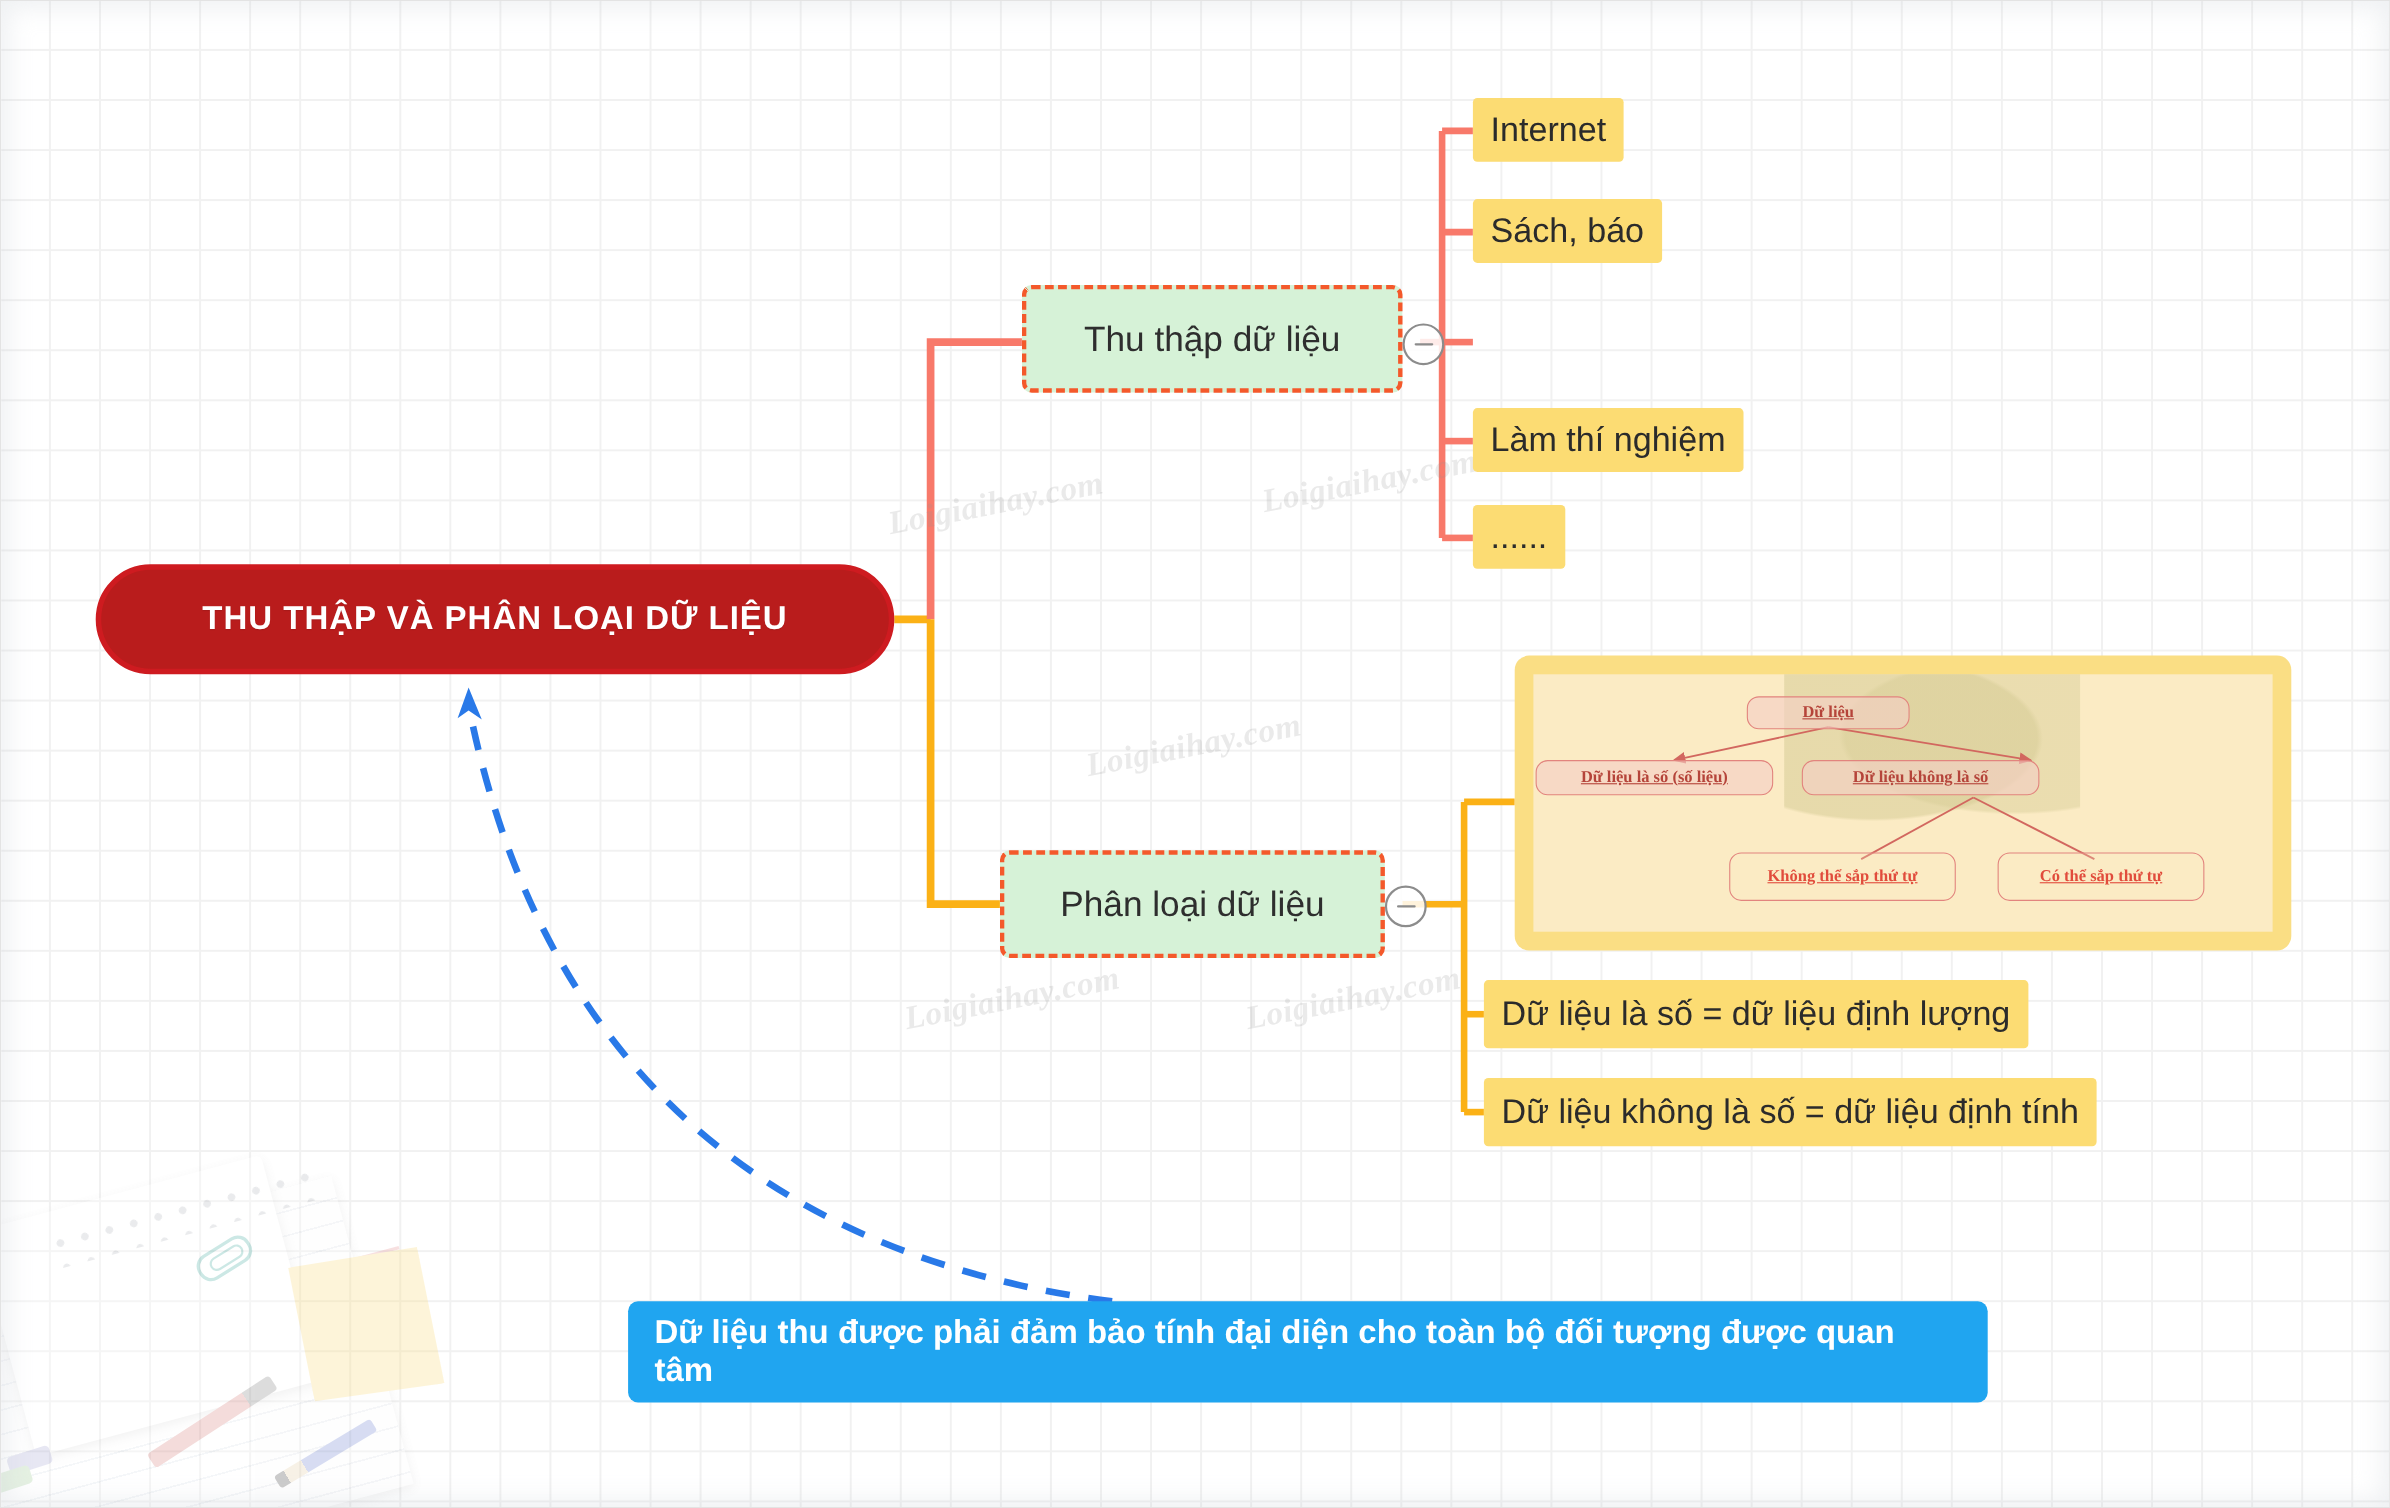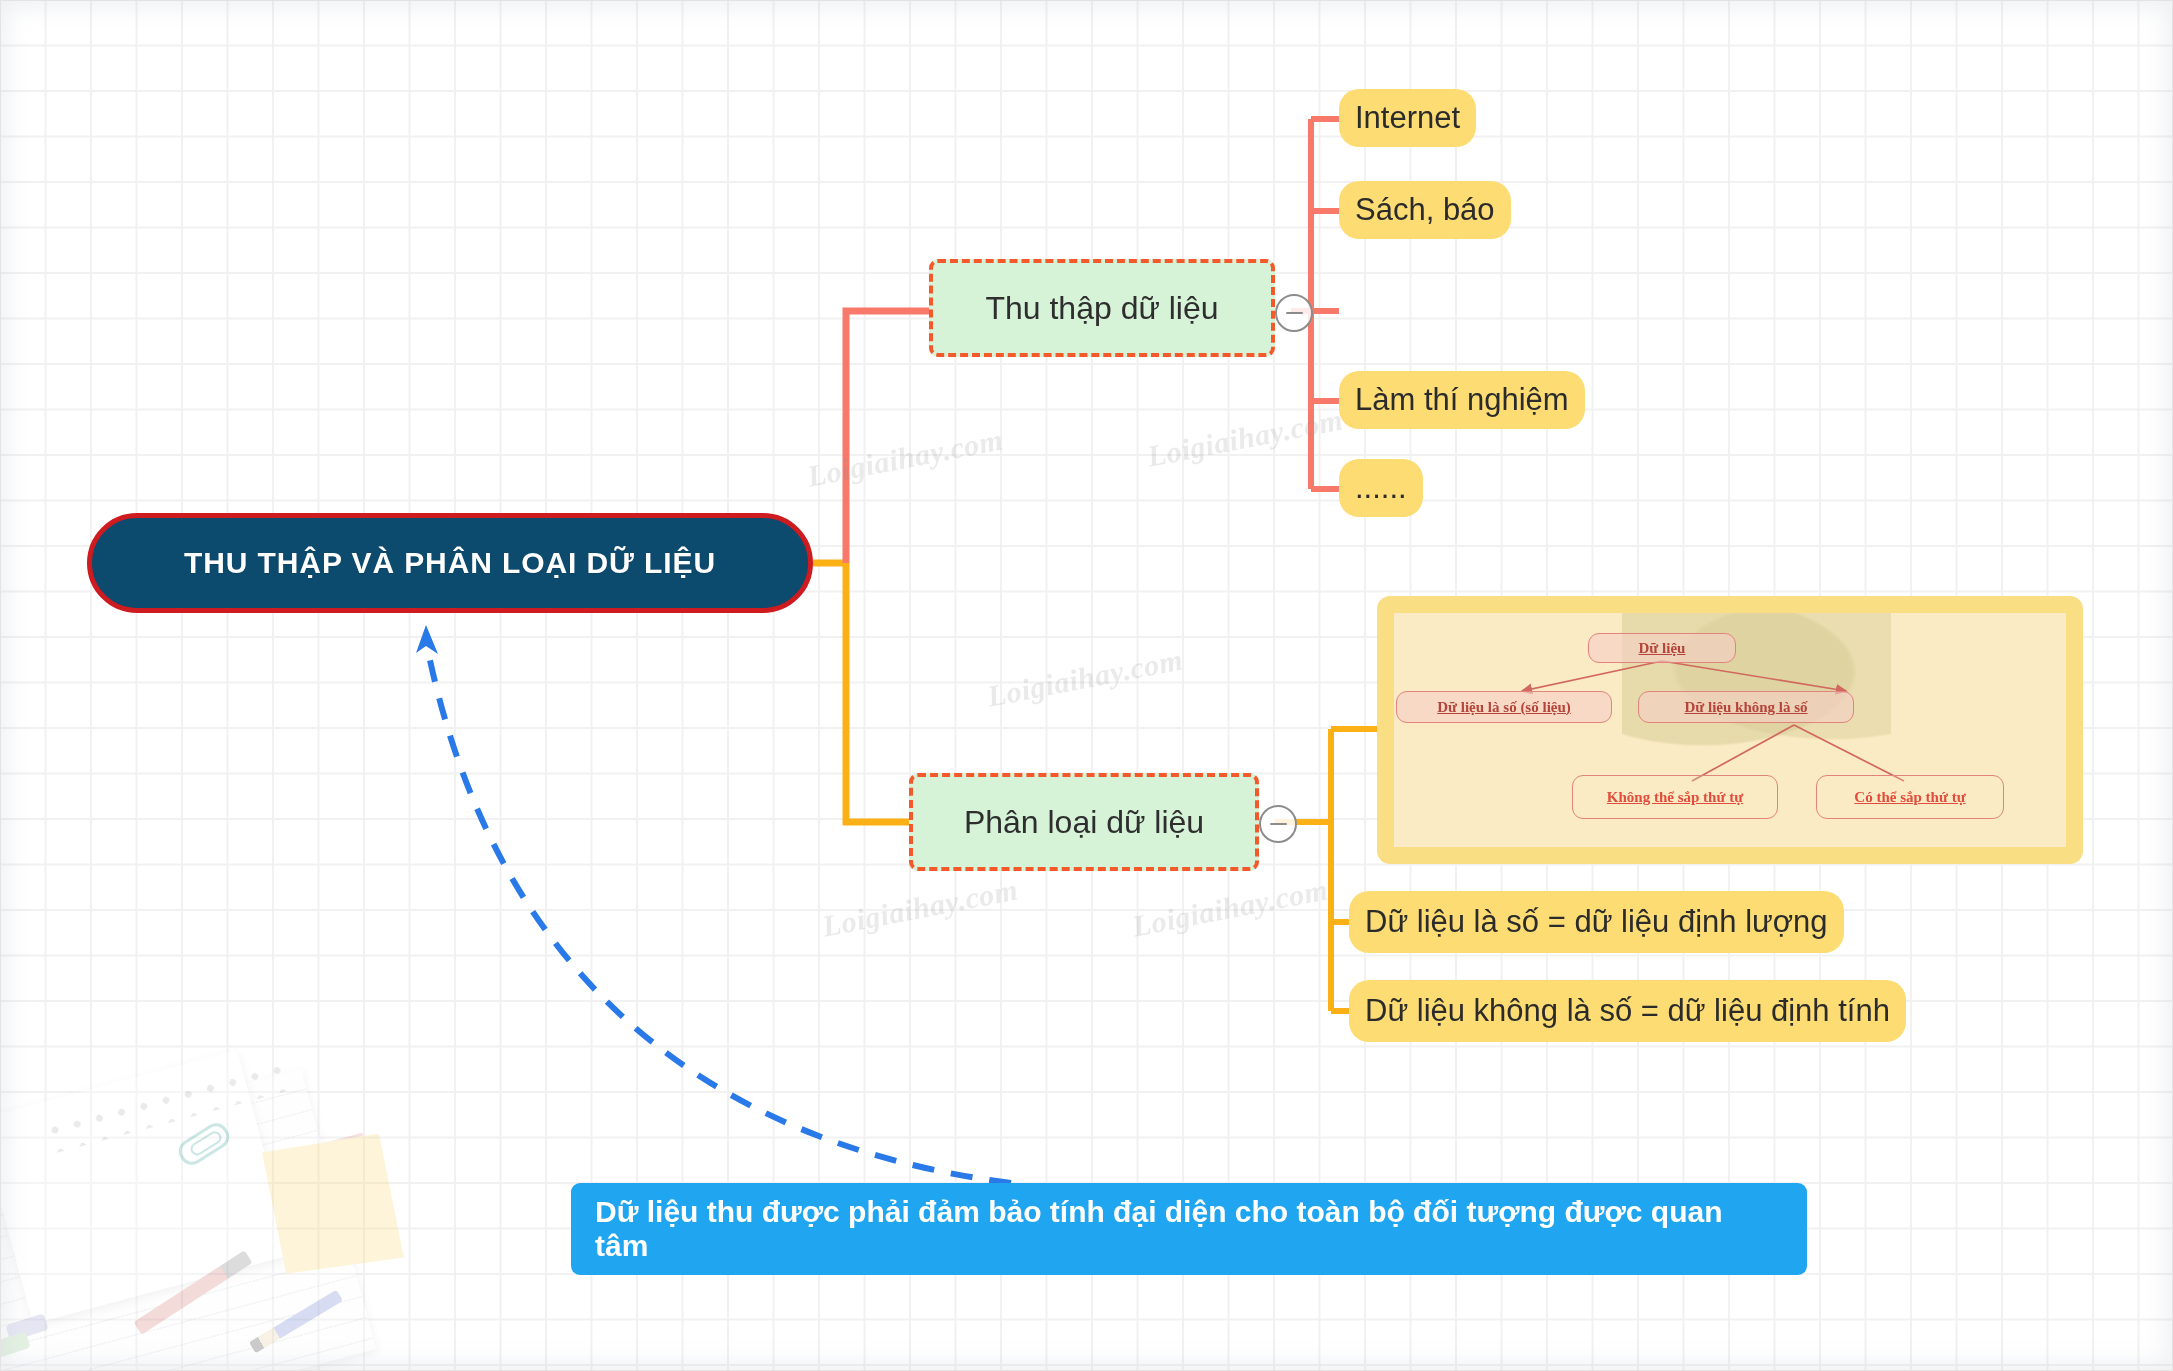--- a/index.html
+++ b/index.html
@@ -53,21 +53,21 @@
 
   
   #wires { position: absolute; inset: 0; }
 
   
   .node { position: absolute; box-sizing: border-box; }
 
   .central {
     left: 86px; top: 512px;
     width: 726px; height: 100px;
-    background: #0c4a6e;
+    background: #b91c1c;
     border: 5px solid #CE1B20;
     border-radius: 50px;
     display: flex; align-items: center; justify-content: center;
     color: #ffffff;
     font-size: 30px;
     font-weight: bold;
     letter-spacing: .9px;
     text-shadow: 0 1px 1px rgba(0,0,0,.10);
   }
 
@@ -90,21 +90,21 @@
     border-radius: 50%;
     background: rgba(255,255,255,.85);
     display: flex; align-items: center; justify-content: center;
   }
   .collapse .bar {
     width: 17px; height: 2.5px; background: #8c8c8c; border-radius: 2px;
   }
 
   .leaf {
     background: #FCDC73;
-    border-radius: 20px;
+    border-radius: 4px;
     display: flex; align-items: center;
     color: #2b2b2b;
     font-size: 31px;
     padding: 0 16px;
     white-space: nowrap;
   }
 
   
   .imgpanel {
     position: absolute;

